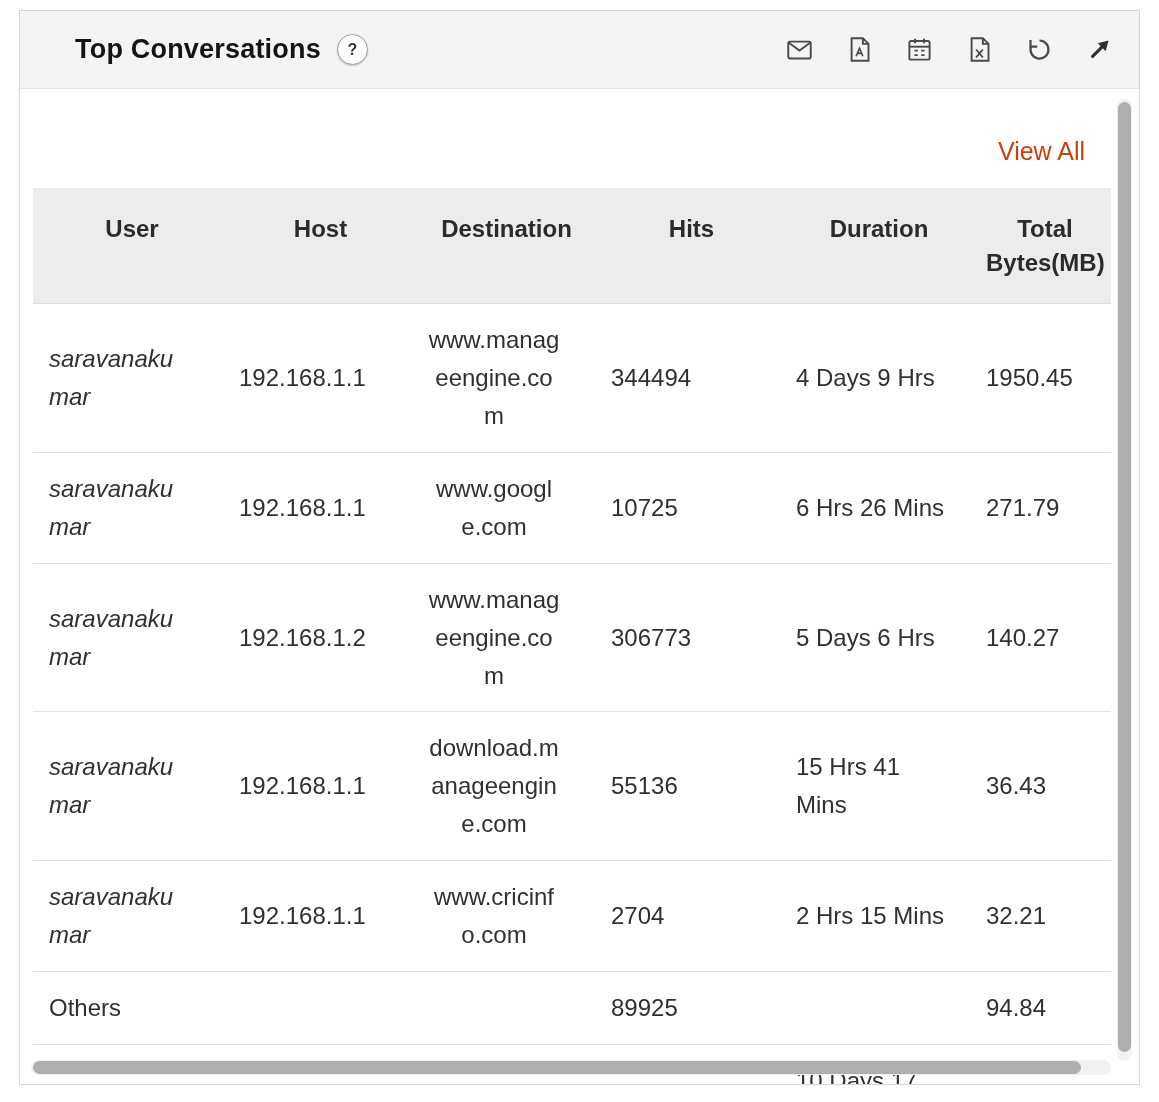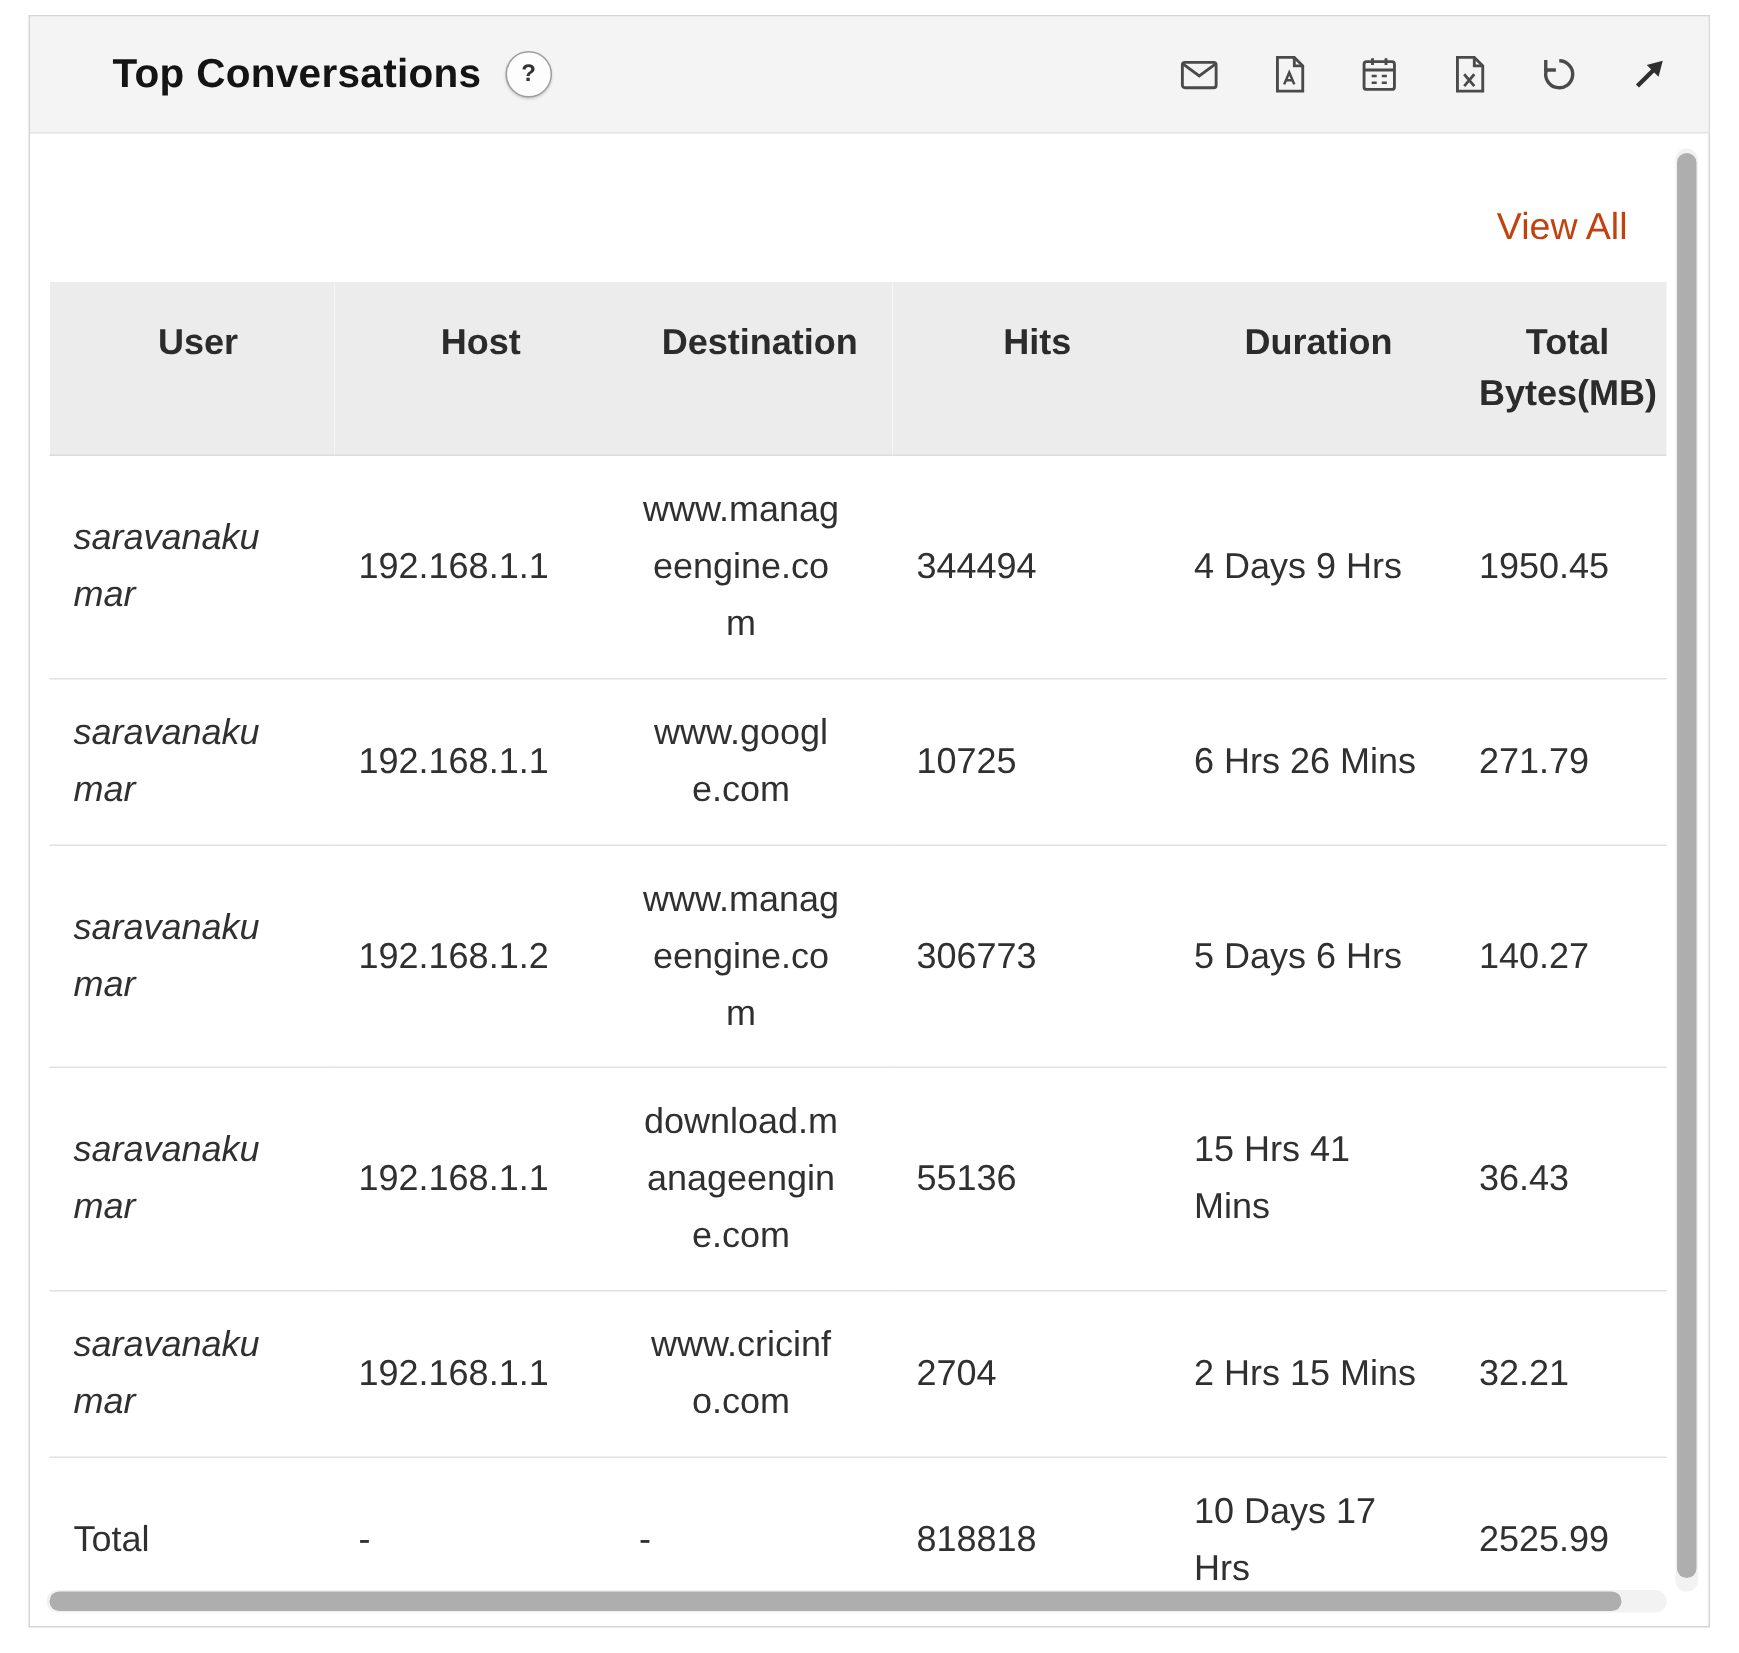--- a/index.html
+++ b/index.html
@@ -244,20 +244,28 @@
         </tr>
         <tr>
           <td><span class="bk u">saravanakumar</span></td>
           <td>192.168.1.1</td>
           <td><span class="bk d">www.cricinfo.com</span></td>
           <td>2704</td>
           <td><span class="dw">2 Hrs 15 Mins</span></td>
           <td>32.21</td>
         </tr>
         <tr>
+          <td>Others</td>
+          <td></td>
+          <td></td>
+          <td>89925</td>
+          <td></td>
+          <td>94.84</td>
+        </tr>
+        <tr>
           <td>Total</td>
           <td>-</td>
           <td>-</td>
           <td>818818</td>
           <td><span class="dw">10 Days 17 Hrs</span></td>
           <td>2525.99</td>
         </tr>
       </tbody>
     </table>
 

